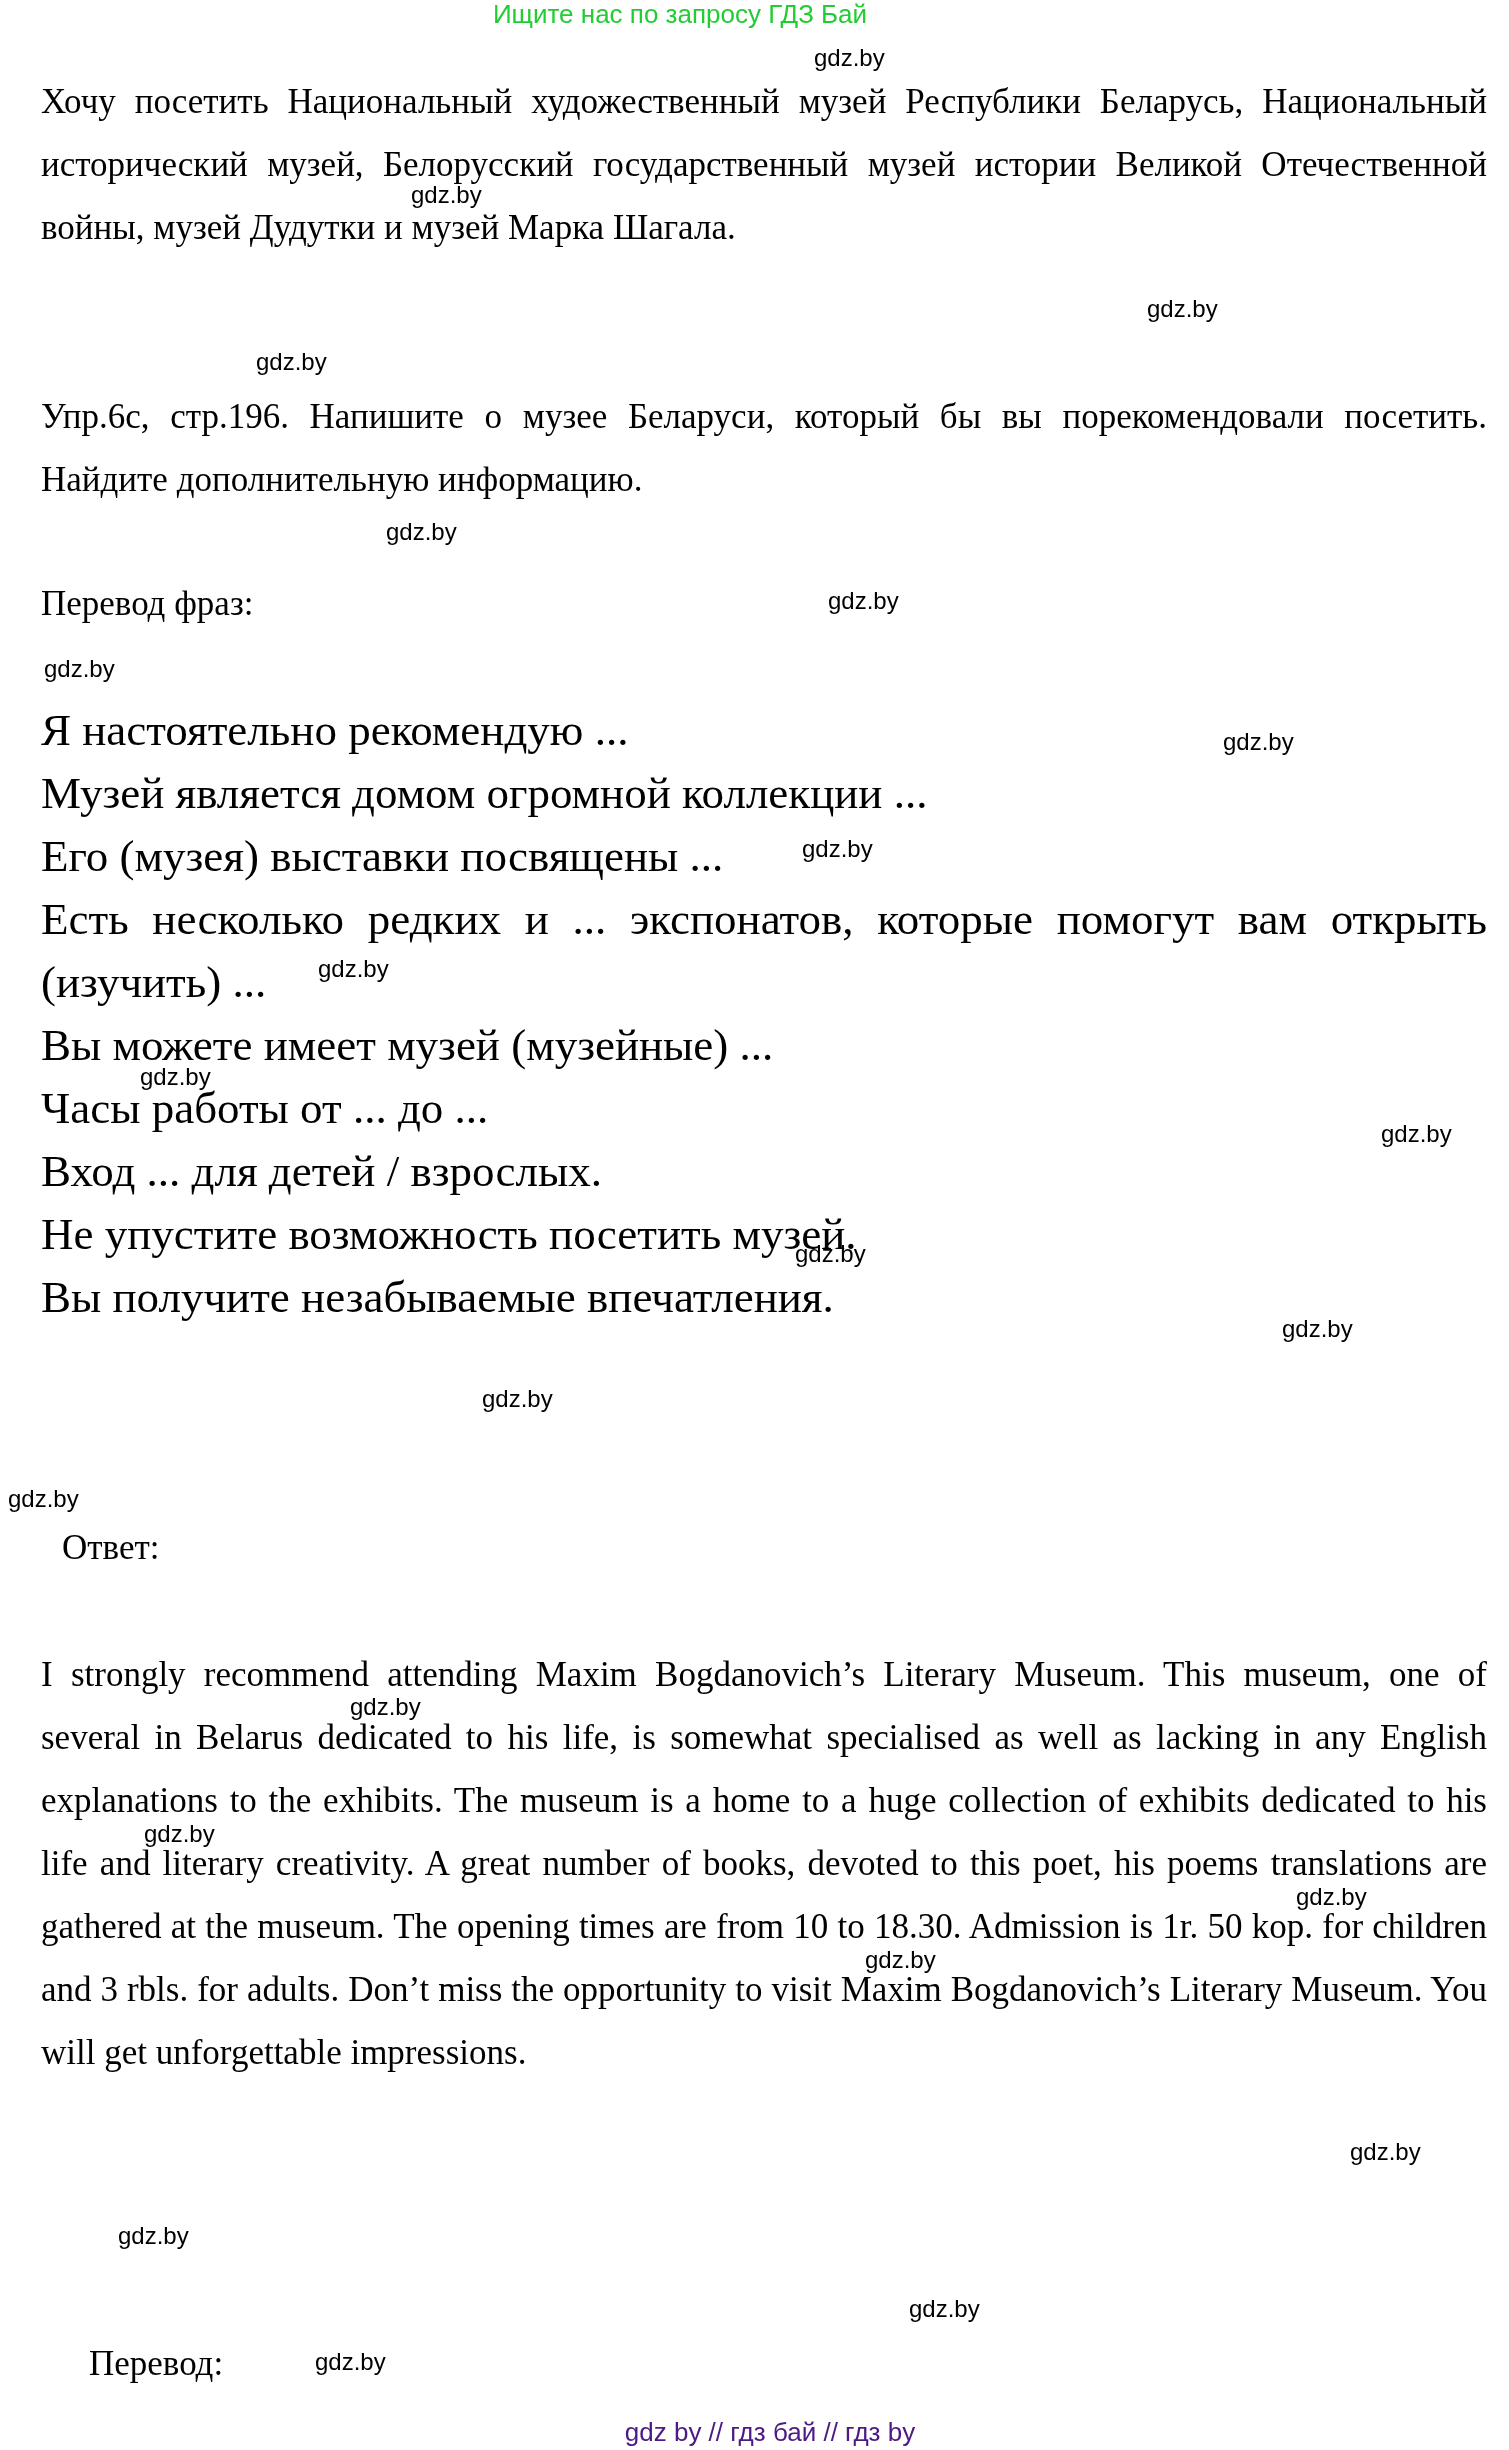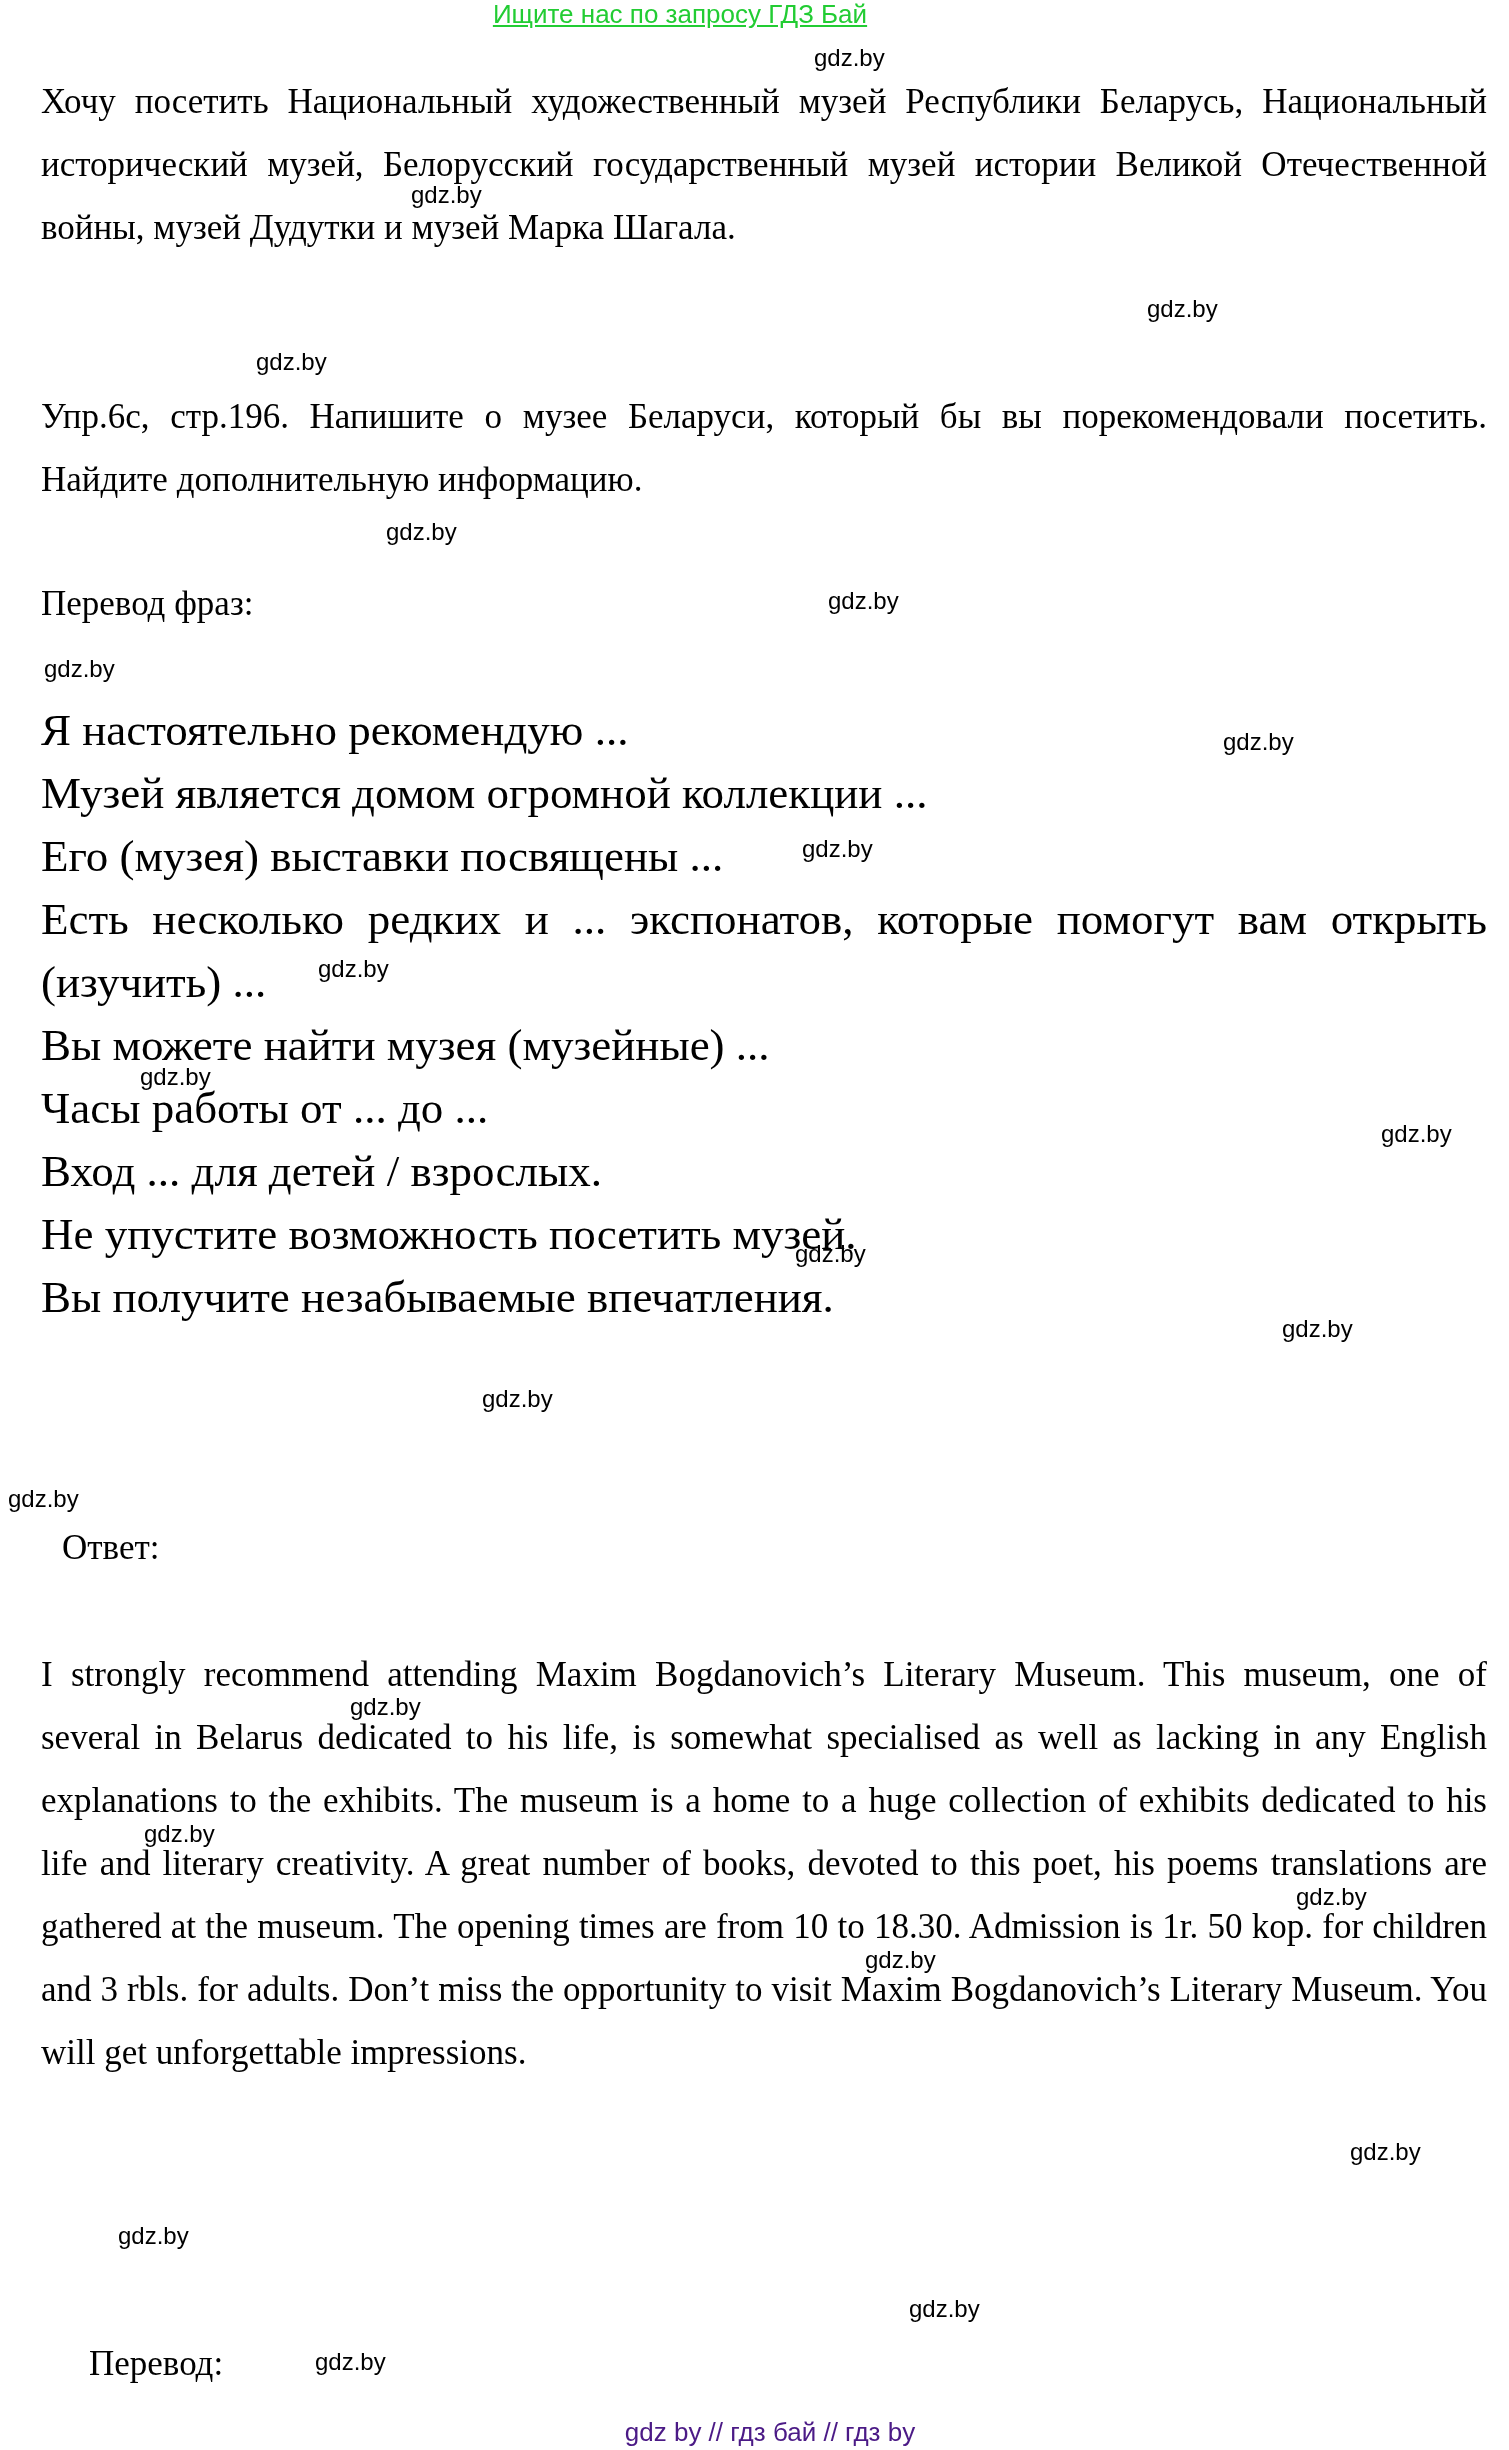--- a/index.html
+++ b/index.html
@@ -1,20 +1,20 @@
 <!DOCTYPE html>
 <html style="font-size:13px"><head>
 <meta charset="utf-8">
 <style>
   html, body { margin: 0; padding: 0; background: #ffffff; }
   body { width: 1510px; height: 2450px; position: relative; overflow: hidden; }
   .serif { font-family: "Liberation Serif", "DejaVu Serif", serif; color: #000; }
   .sans { font-family: "Liberation Sans", "DejaVu Sans", sans-serif; }
   .abs { position: absolute; white-space: nowrap; }
-  .header-banner { top: 0; left: 0; width: 1360px; text-align: center; font-size: 26px; line-height: 29px; color: #22cc33; text-decoration: underline; }
+  .header-banner { top: 0; left: 0; width: 1360px; text-align: center; font-size: 26px; line-height: 29px; color: #22cc33; }
   .footer-banner { top: 2416px; left: 15px; width: 1510px; text-align: center; font-size: 26px; line-height: 32px; color: #4b1a86; }
   .para { position: absolute; left: 41px; width: 1446px; font-size: 35px; line-height: 63px; text-align: justify; text-align-last: left; }
   .heading { position: absolute; left: 41px; font-size: 35px; line-height: 52px; font-weight: normal; }
   .list { position: absolute; left: 41px; width: 1446px; font-size: 45px; line-height: 63px; margin: 0; padding: 0; list-style: none; }
   .list li { white-space: nowrap; }
   .list li.wrap { white-space: normal; text-align: justify; }
   .wm { position: absolute; font-size: 24px; line-height: 26px; color: #000; white-space: nowrap; }
 </style>
 </head>
 <body>
@@ -25,21 +25,21 @@
 
 <div class="para serif" style="top:385px;">Упр.6с, стр.196. Напишите о музее Беларуси, который бы вы порекомендовали посетить. Найдите дополнительную информацию.</div>
 
 <div class="heading serif" style="top:578px;">Перевод фраз:</div>
 
 <ul class="list serif" style="top:699px;">
   <li>Я настоятельно рекомендую ...</li>
   <li>Музей является домом огромной коллекции ...</li>
   <li>Его (музея) выставки посвящены ...</li>
   <li class="wrap">Есть несколько редких и ... экспонатов, которые помогут вам открыть (изучить) ...</li>
-  <li>Вы можете найти музея (музейные) ...</li>
+  <li>Вы можете имеет музей (музейные) ...</li>
   <li>Часы работы от ... до ...</li>
   <li>Вход ... для детей / взрослых.</li>
   <li>Не упустите возможность посетить музей.</li>
   <li>Вы получите незабываемые впечатления.</li>
 </ul>
 
 <div class="heading serif" style="top:1522px;margin-left:21px;">Ответ:</div>
 
 <div class="para serif" style="top:1643px;">I strongly recommend attending Maxim Bogdanovich’s Literary Museum. This museum, one of several in Belarus dedicated to his life, is somewhat specialised as well as lacking in any English explanations to the exhibits. The museum is a home to a huge collection of exhibits dedicated to his life and literary creativity. A great number of books, devoted to this poet, his poems translations are gathered at the museum. The opening times are from 10 to 18.30. Admission is 1r. 50 kop. for children and  3 rbls. for adults. Don’t miss the opportunity to visit Maxim Bogdanovich’s Literary Museum. You will get unforgettable impressions.</div>
 

